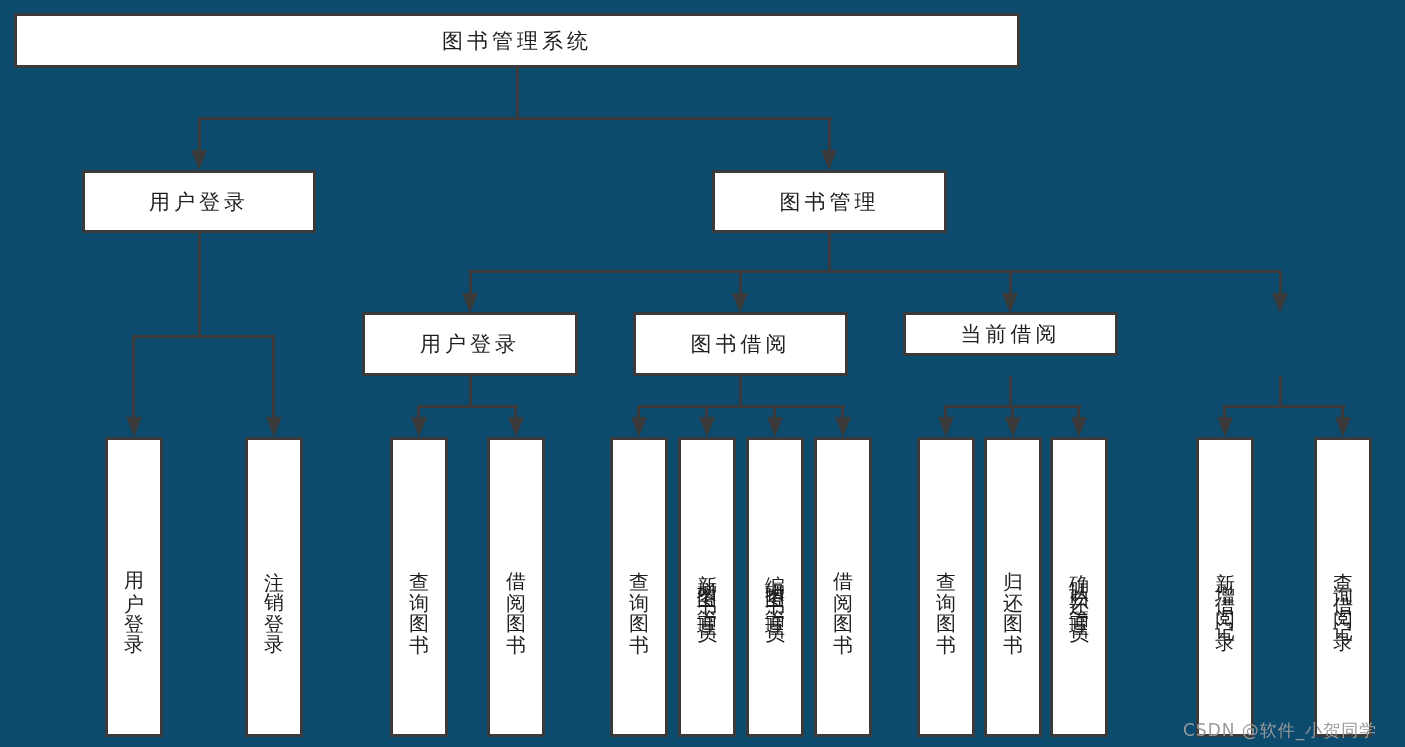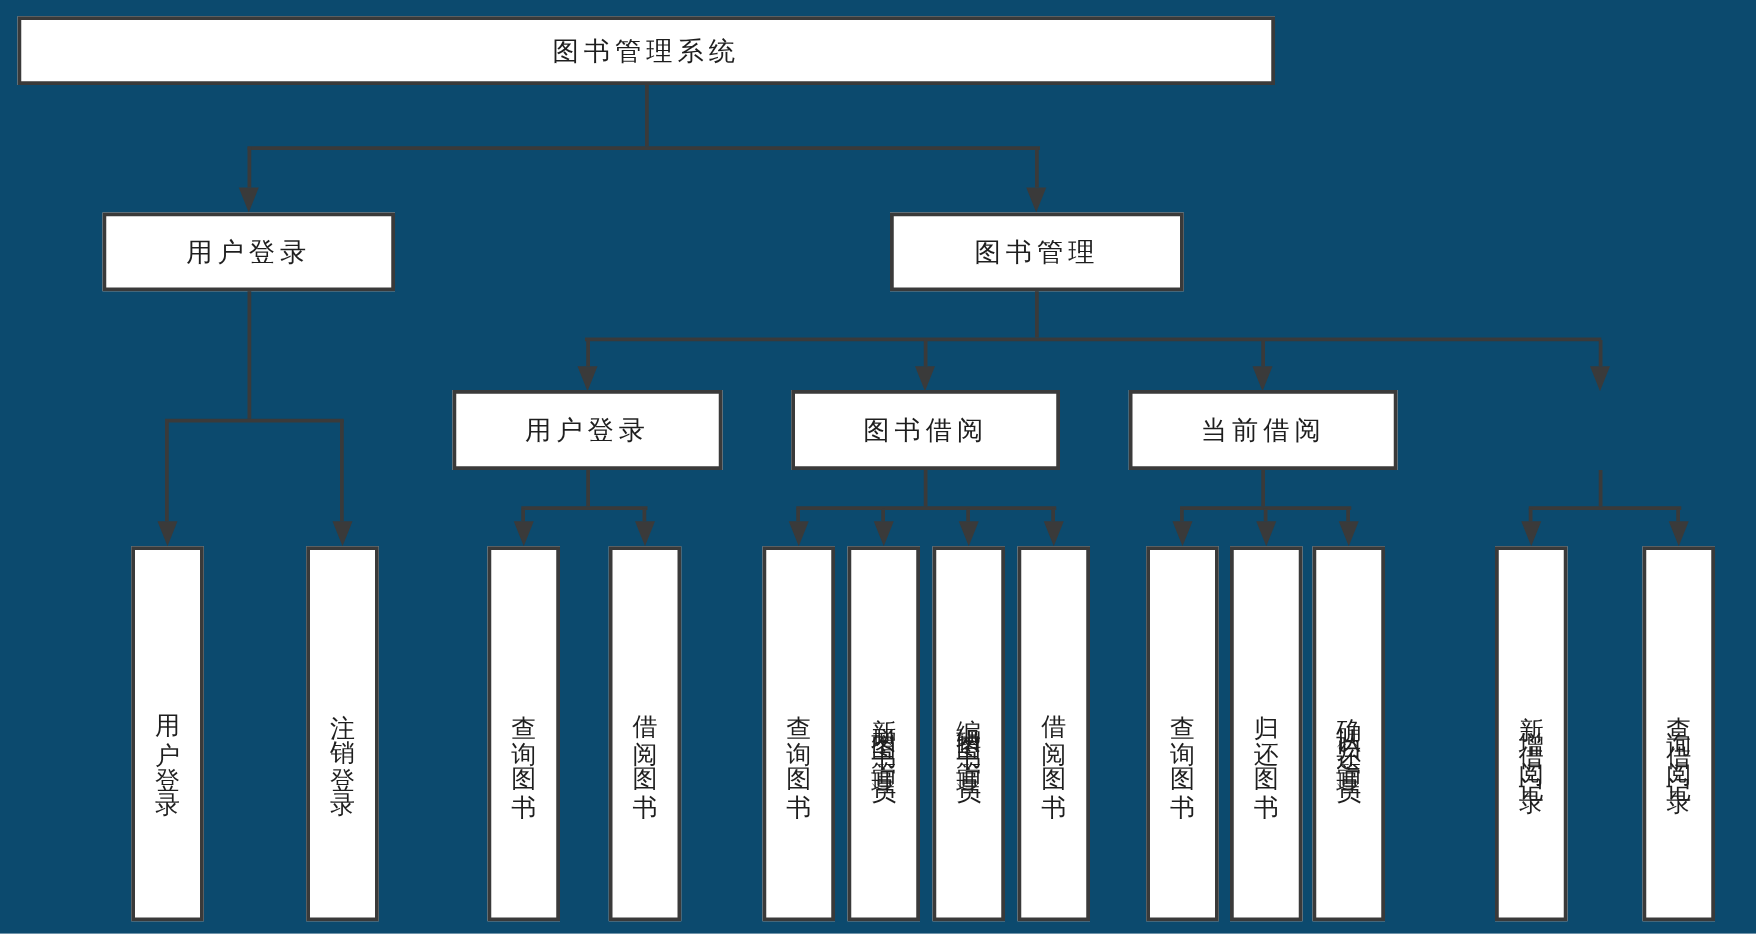--- a/index.html
+++ b/index.html
@@ -97,21 +97,21 @@
   <div class="arrow" style="left:1002px; top:293px;"></div>
   <div class="vline" style="left:1279px; top:272px; height:21px;"></div>
   <div class="arrow" style="left:1272px; top:293px;"></div>
 
   <div class="node node-h" style="left:362px; top:312px; width:216px; height:64px;">
     <span>用户登录</span>
   </div>
   <div class="node node-h" style="left:633px; top:312px; width:215px; height:64px;text-align:right;">
     <span>图书借阅</span>
   </div>
-  <div class="node node-h" style="left:903px; top:312px; width:215px; height:64px;">
+  <div class="node node-h" style="left:903px; top:312px; width:215px; height:44px;">
     <span>当前借阅</span>
   </div>
 
   <div class="vline" style="left:469px; top:376px; height:29px;"></div>
   <div class="hline" style="left:417px; top:405px; width:101px;"></div>
   <div class="vline" style="left:417px; top:407px; height:10px;"></div>
   <div class="arrow" style="left:411px; top:417px;"></div>
   <div class="vline" style="left:514px; top:407px; height:10px;"></div>
   <div class="arrow" style="left:508px; top:417px;"></div>
 
@@ -179,14 +179,15 @@
     <span class="vtext ls9">确认归还（管理员）</span>
   </div>
 
   <div class="node" style="left:1196px; top:437px; width:58px; height:300px;">
     <span class="vtext ls6">新增借阅记录</span>
   </div>
   <div class="node" style="left:1314px; top:437px; width:58px; height:300px;">
     <span class="vtext ls6">查询借阅记录</span>
   </div>
 
+  <div class="watermark">CSDN @软件_小贺同学</div>
 
 </div>
 
 </body></html>

